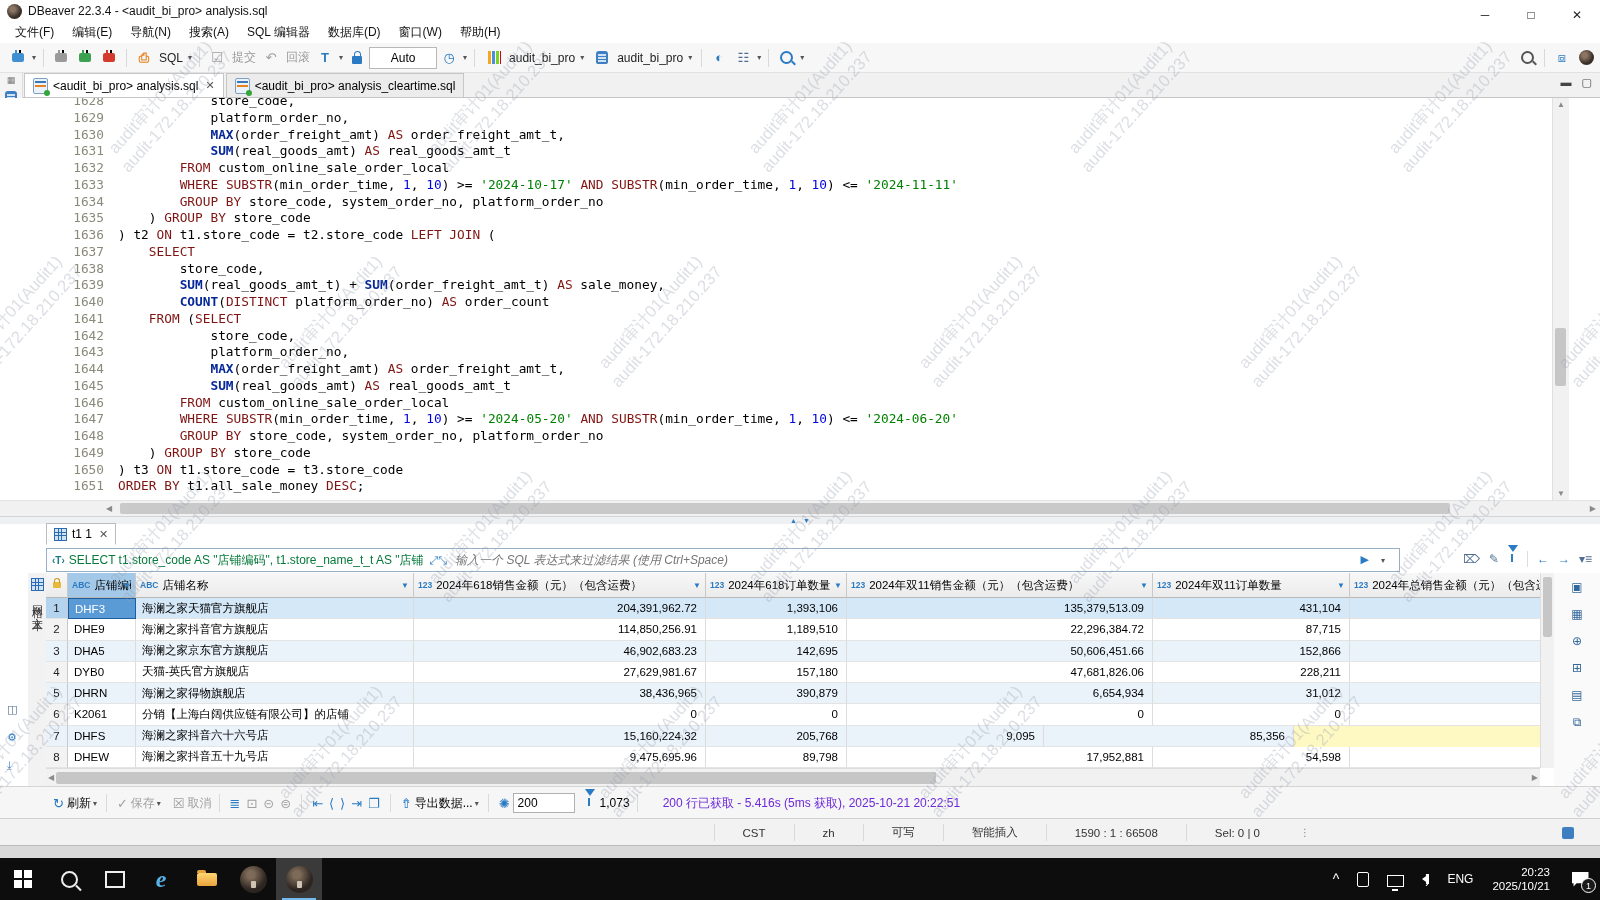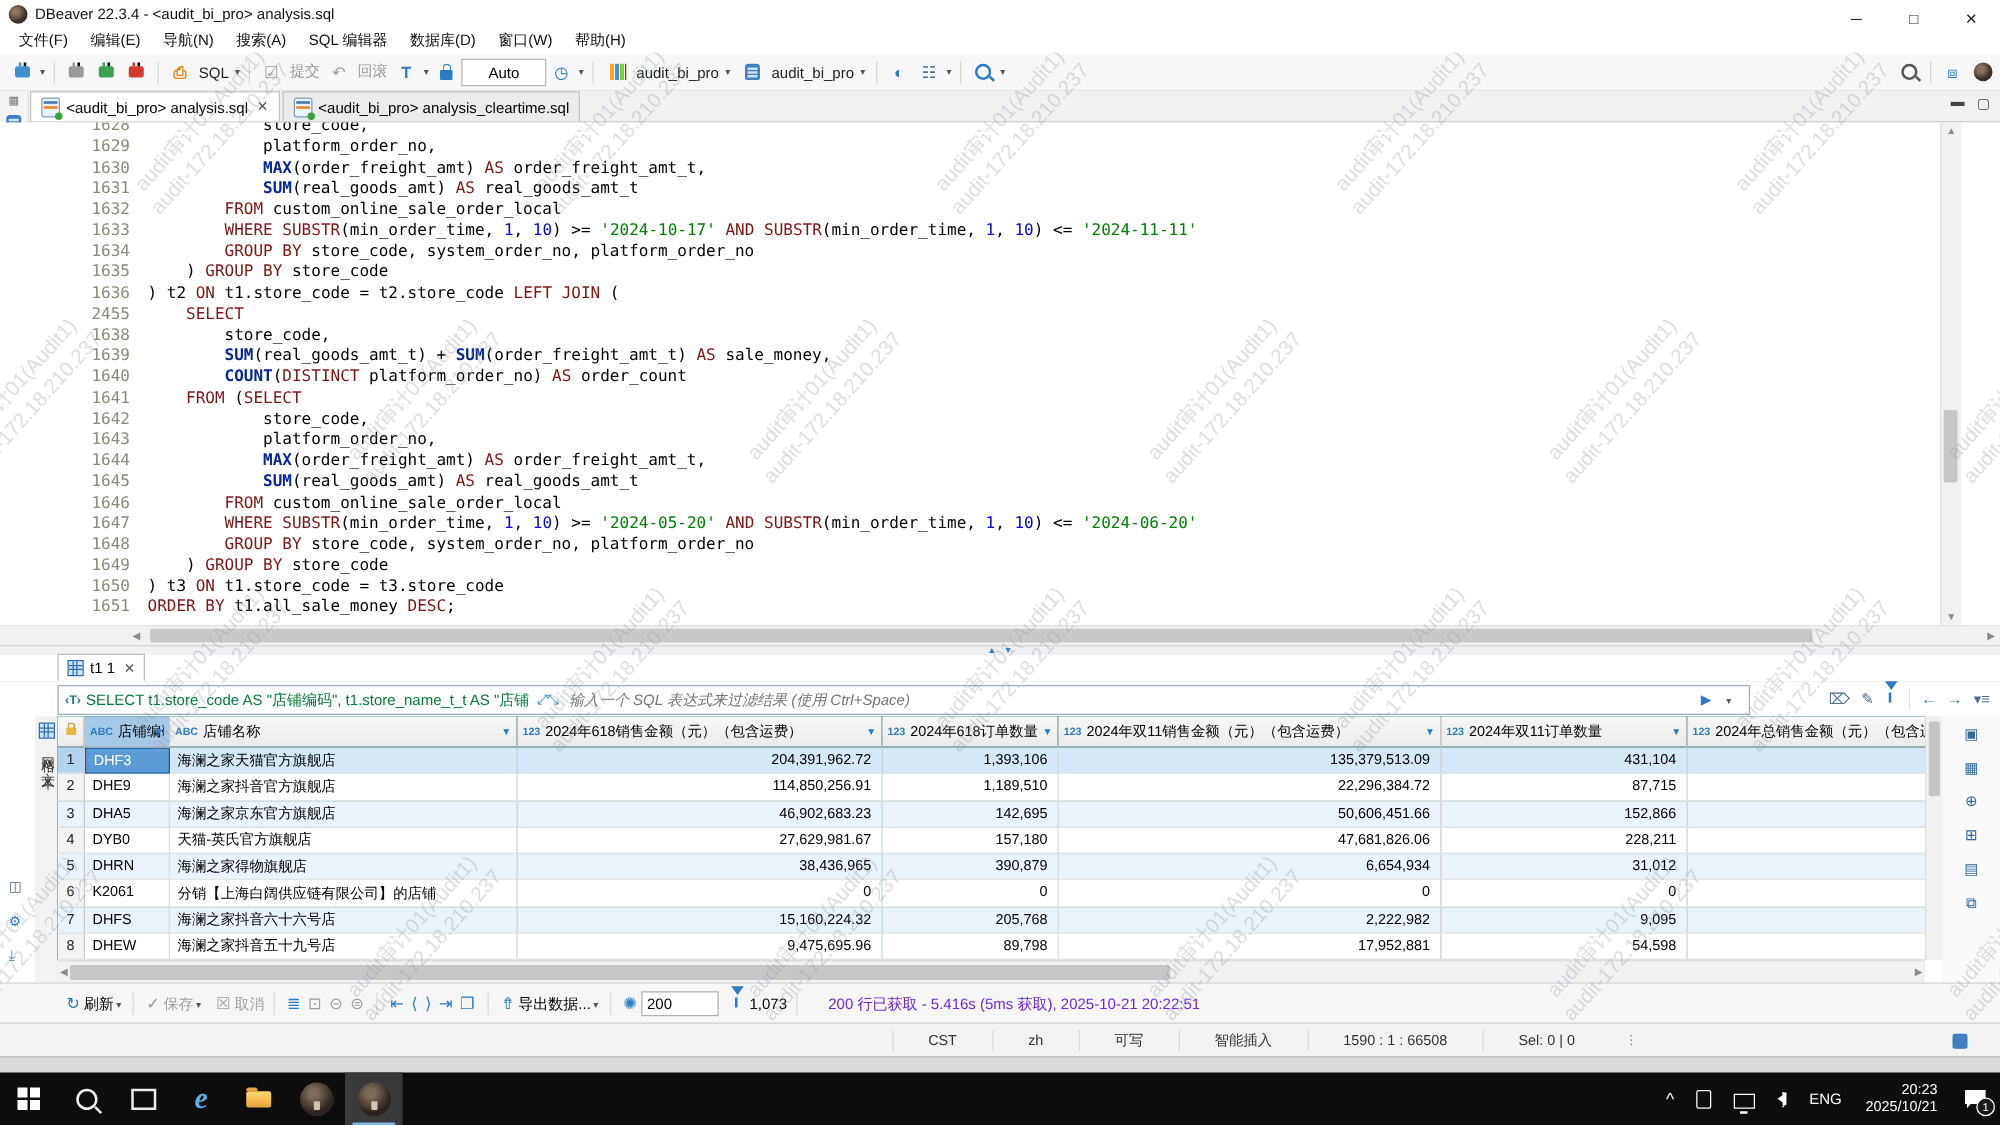--- a/index.html
+++ b/index.html
@@ -82,21 +82,21 @@
   #filter-run-dd{position:absolute;right:12px;top:7px;}
   .fbar-icons{position:absolute;right:8px;top:3px;display:flex;align-items:center;height:22px;gap:9px;}
   .fico{font-size:12px;color:#4f6d8f;}
   .funnel{width:0;height:0;border-left:5px solid transparent;border-right:5px solid transparent;border-top:7px solid #2b7bc4;position:relative;}
   .funnel:after{content:"";position:absolute;left:-1px;top:-1px;width:2px;height:8px;background:#2b7bc4;transform:translateX(-1px);top:2px;}
   
   #grid-side{top:573px;left:28px;width:18px;height:213px;background:#f2f2f2;border-right:1px solid #d5d5d5;display:flex;flex-direction:column;align-items:center;font-size:11px;color:#333;}
   .vtext{writing-mode:vertical-lr;letter-spacing:2px;margin:4px 0;}
   #grid-far-left{top:573px;left:0;width:28px;height:213px;background:#fff;}
   .flico{position:absolute;left:7px;font-size:11px;color:#4f6d8f;}
-  #gridwrap{top:573px;left:46px;width:1494px;height:195px;overflow:hidden;background:#0f766e;}
+  #gridwrap{top:573px;left:46px;width:1494px;height:195px;overflow:hidden;background:#fef9c3;}
   #ghead{display:flex;height:25px;}
   .hcell{box-sizing:border-box;border-right:1px solid #c9c9c9;border-bottom:1px solid #b8b8b8;background:linear-gradient(#f7f7f7,#ebebeb);display:flex;align-items:center;padding:0 4px;position:relative;flex:0 0 auto;overflow:hidden;}
   .hcell.sel{background:#a4c9e8;}
   .badge{color:#2b7bc4;font-size:8.5px;font-weight:bold;margin-right:4px;flex:0 0 auto;}
   .htext{font-size:11.5px;white-space:nowrap;overflow:hidden;}
   .harrow{position:absolute;right:4px;color:#2b7bc4;font-size:8px;}
   .grow{display:flex;height:21.25px;}
   .gcell{box-sizing:border-box;border-right:1px solid #dcdcdc;border-bottom:1px solid #e4e4e4;font-size:11.5px;display:flex;align-items:center;padding:0 6px;white-space:nowrap;overflow:hidden;flex:0 0 auto;background:#fff;}
   .gcell.num{justify-content:flex-end;padding-right:8px;}
   .rn{background:#f3f3f3;justify-content:center;color:#222;border-right:1px solid #c9c9c9;padding:0;}
@@ -292,21 +292,21 @@
     <div id="code-area">
         <div class="code-line"><span class="ln">1628</span><span>            store_code,</span></div>
         <div class="code-line"><span class="ln">1629</span><span>            platform_order_no,</span></div>
         <div class="code-line"><span class="ln">1630</span><span>            </span><span class="tk-f">MAX</span><span>(order_freight_amt) </span><span class="tk-k">AS</span><span> order_freight_amt_t,</span></div>
         <div class="code-line"><span class="ln">1631</span><span>            </span><span class="tk-f">SUM</span><span>(real_goods_amt) </span><span class="tk-k">AS</span><span> real_goods_amt_t</span></div>
         <div class="code-line"><span class="ln">1632</span><span>        </span><span class="tk-k">FROM</span><span> custom_online_sale_order_local</span></div>
         <div class="code-line"><span class="ln">1633</span><span>        </span><span class="tk-k">WHERE</span><span> </span><span class="tk-k">SUBSTR</span><span>(min_order_time, </span><span class="tk-n">1</span><span>, </span><span class="tk-n">10</span><span>) &gt;= </span><span class="tk-s">'2024-10-17'</span><span> </span><span class="tk-k">AND</span><span> </span><span class="tk-k">SUBSTR</span><span>(min_order_time, </span><span class="tk-n">1</span><span>, </span><span class="tk-n">10</span><span>) &lt;= </span><span class="tk-s">'2024-11-11'</span></div>
         <div class="code-line"><span class="ln">1634</span><span>        </span><span class="tk-k">GROUP BY</span><span> store_code, system_order_no, platform_order_no</span></div>
         <div class="code-line"><span class="ln">1635</span><span>    ) </span><span class="tk-k">GROUP BY</span><span> store_code</span></div>
         <div class="code-line"><span class="ln">1636</span><span>) t2 </span><span class="tk-k">ON</span><span> t1.store_code = t2.store_code </span><span class="tk-k">LEFT JOIN</span><span> (</span></div>
-        <div class="code-line"><span class="ln">2455</span><span>    </span><span class="tk-k">SELECT</span></div>
+        <div class="code-line"><span class="ln">1637</span><span>    </span><span class="tk-k">SELECT</span></div>
         <div class="code-line"><span class="ln">1638</span><span>        store_code,</span></div>
         <div class="code-line"><span class="ln">1639</span><span>        </span><span class="tk-f">SUM</span><span>(real_goods_amt_t) + </span><span class="tk-f">SUM</span><span>(order_freight_amt_t) </span><span class="tk-k">AS</span><span> sale_money,</span></div>
         <div class="code-line"><span class="ln">1640</span><span>        </span><span class="tk-f">COUNT</span><span>(</span><span class="tk-k">DISTINCT</span><span> platform_order_no) </span><span class="tk-k">AS</span><span> order_count</span></div>
         <div class="code-line"><span class="ln">1641</span><span>    </span><span class="tk-k">FROM</span><span> (</span><span class="tk-k">SELECT</span></div>
         <div class="code-line"><span class="ln">1642</span><span>            store_code,</span></div>
         <div class="code-line"><span class="ln">1643</span><span>            platform_order_no,</span></div>
         <div class="code-line"><span class="ln">1644</span><span>            </span><span class="tk-f">MAX</span><span>(order_freight_amt) </span><span class="tk-k">AS</span><span> order_freight_amt_t,</span></div>
         <div class="code-line"><span class="ln">1645</span><span>            </span><span class="tk-f">SUM</span><span>(real_goods_amt) </span><span class="tk-k">AS</span><span> real_goods_amt_t</span></div>
         <div class="code-line"><span class="ln">1646</span><span>        </span><span class="tk-k">FROM</span><span> custom_online_sale_order_local</span></div>
         <div class="code-line"><span class="ln">1647</span><span>        </span><span class="tk-k">WHERE</span><span> </span><span class="tk-k">SUBSTR</span><span>(min_order_time, </span><span class="tk-n">1</span><span>, </span><span class="tk-n">10</span><span>) &gt;= </span><span class="tk-s">'2024-05-20'</span><span> </span><span class="tk-k">AND</span><span> </span><span class="tk-k">SUBSTR</span><span>(min_order_time, </span><span class="tk-n">1</span><span>, </span><span class="tk-n">10</span><span>) &lt;= </span><span class="tk-s">'2024-06-20'</span></div>
@@ -473,21 +473,20 @@
           <div class="gcell num" style="width: 306px;">0</div>
           <div class="gcell num" style="width: 197px;">0</div>
           <div class="gcell num" style="width: 250px;">119,093</div>
         </div>
         <div class="grow stripe">
           <div class="gcell rn" style="width: 22px;">7</div>
           <div class="gcell" style="width: 68px;">DHFS</div>
           <div class="gcell" style="width: 278px;">海澜之家抖音六十六号店</div>
           <div class="gcell num" style="width: 292px;">15,160,224.32</div>
           <div class="gcell num" style="width: 141px;">205,768</div>
-          <div class="gcell num" style="width: 306px;">2,222,982</div>
           <div class="gcell num" style="width: 197px;">9,095</div>
           <div class="gcell num" style="width: 250px;">85,356</div>
         </div>
         <div class="grow">
           <div class="gcell rn" style="width: 22px;">8</div>
           <div class="gcell" style="width: 68px;">DHEW</div>
           <div class="gcell" style="width: 278px;">海澜之家抖音五十九号店</div>
           <div class="gcell num" style="width: 292px;">9,475,695.96</div>
           <div class="gcell num" style="width: 141px;">89,798</div>
           <div class="gcell num" style="width: 306px;">17,952,881</div>

